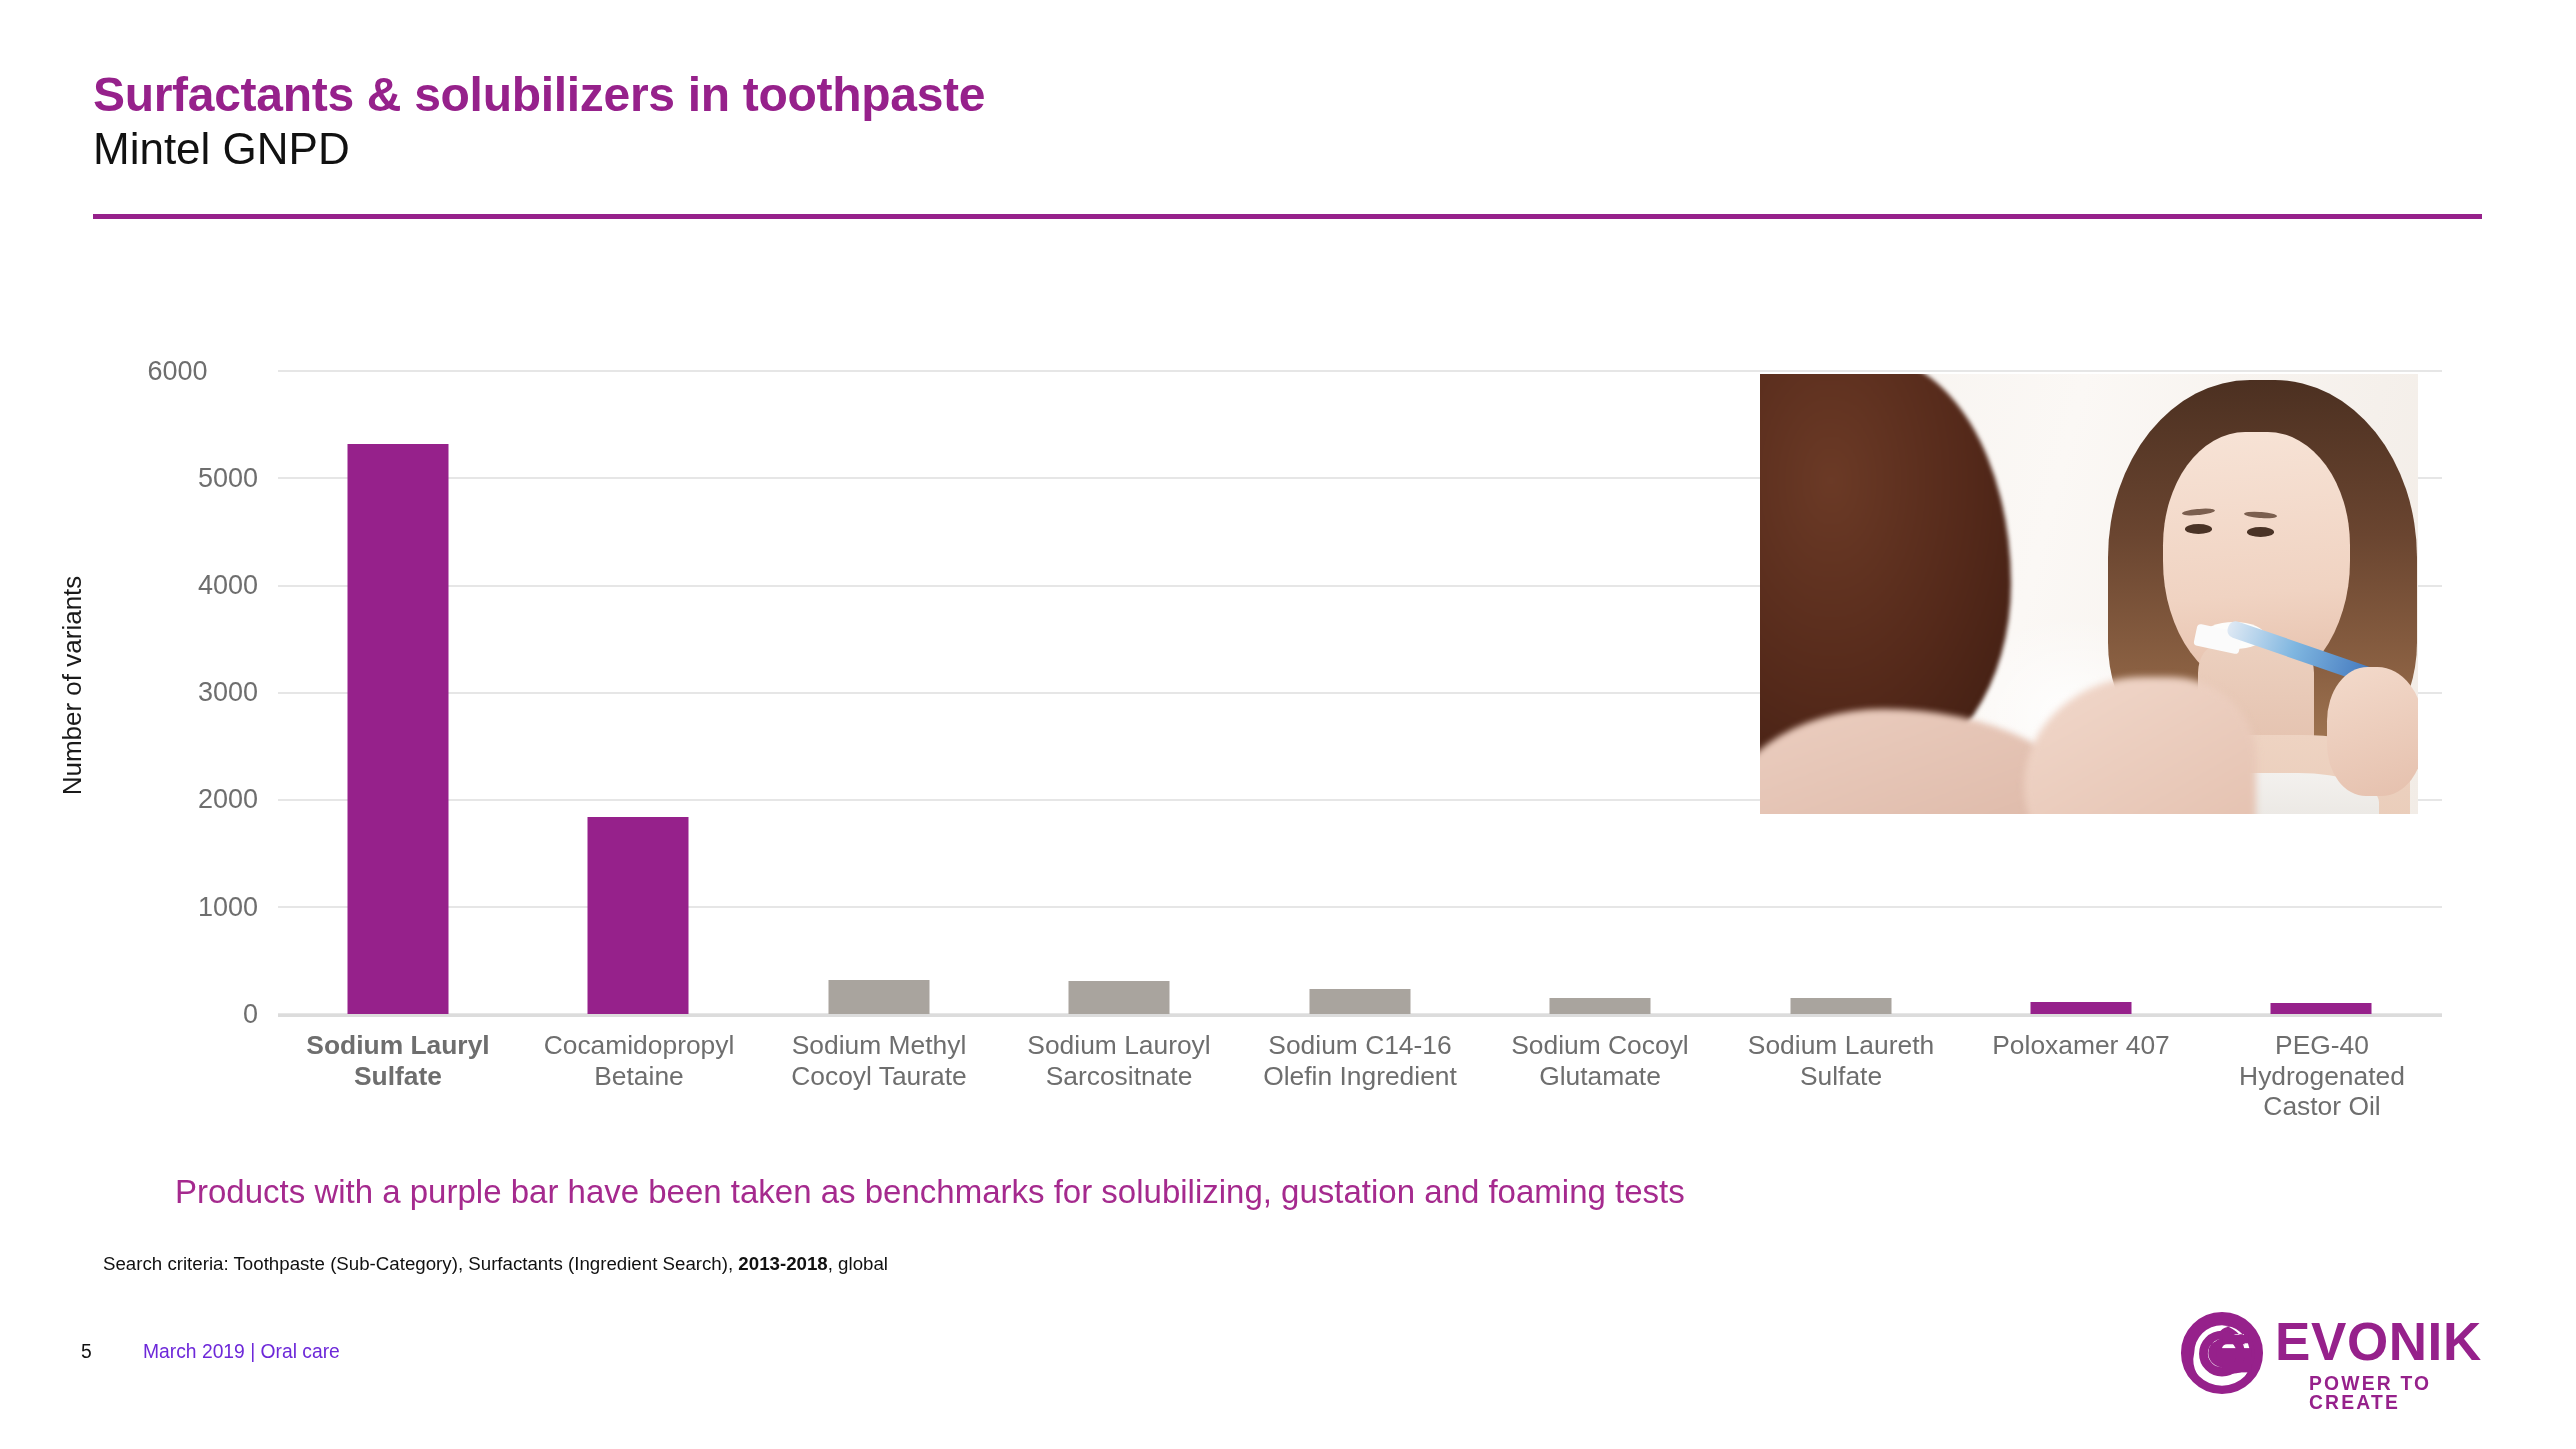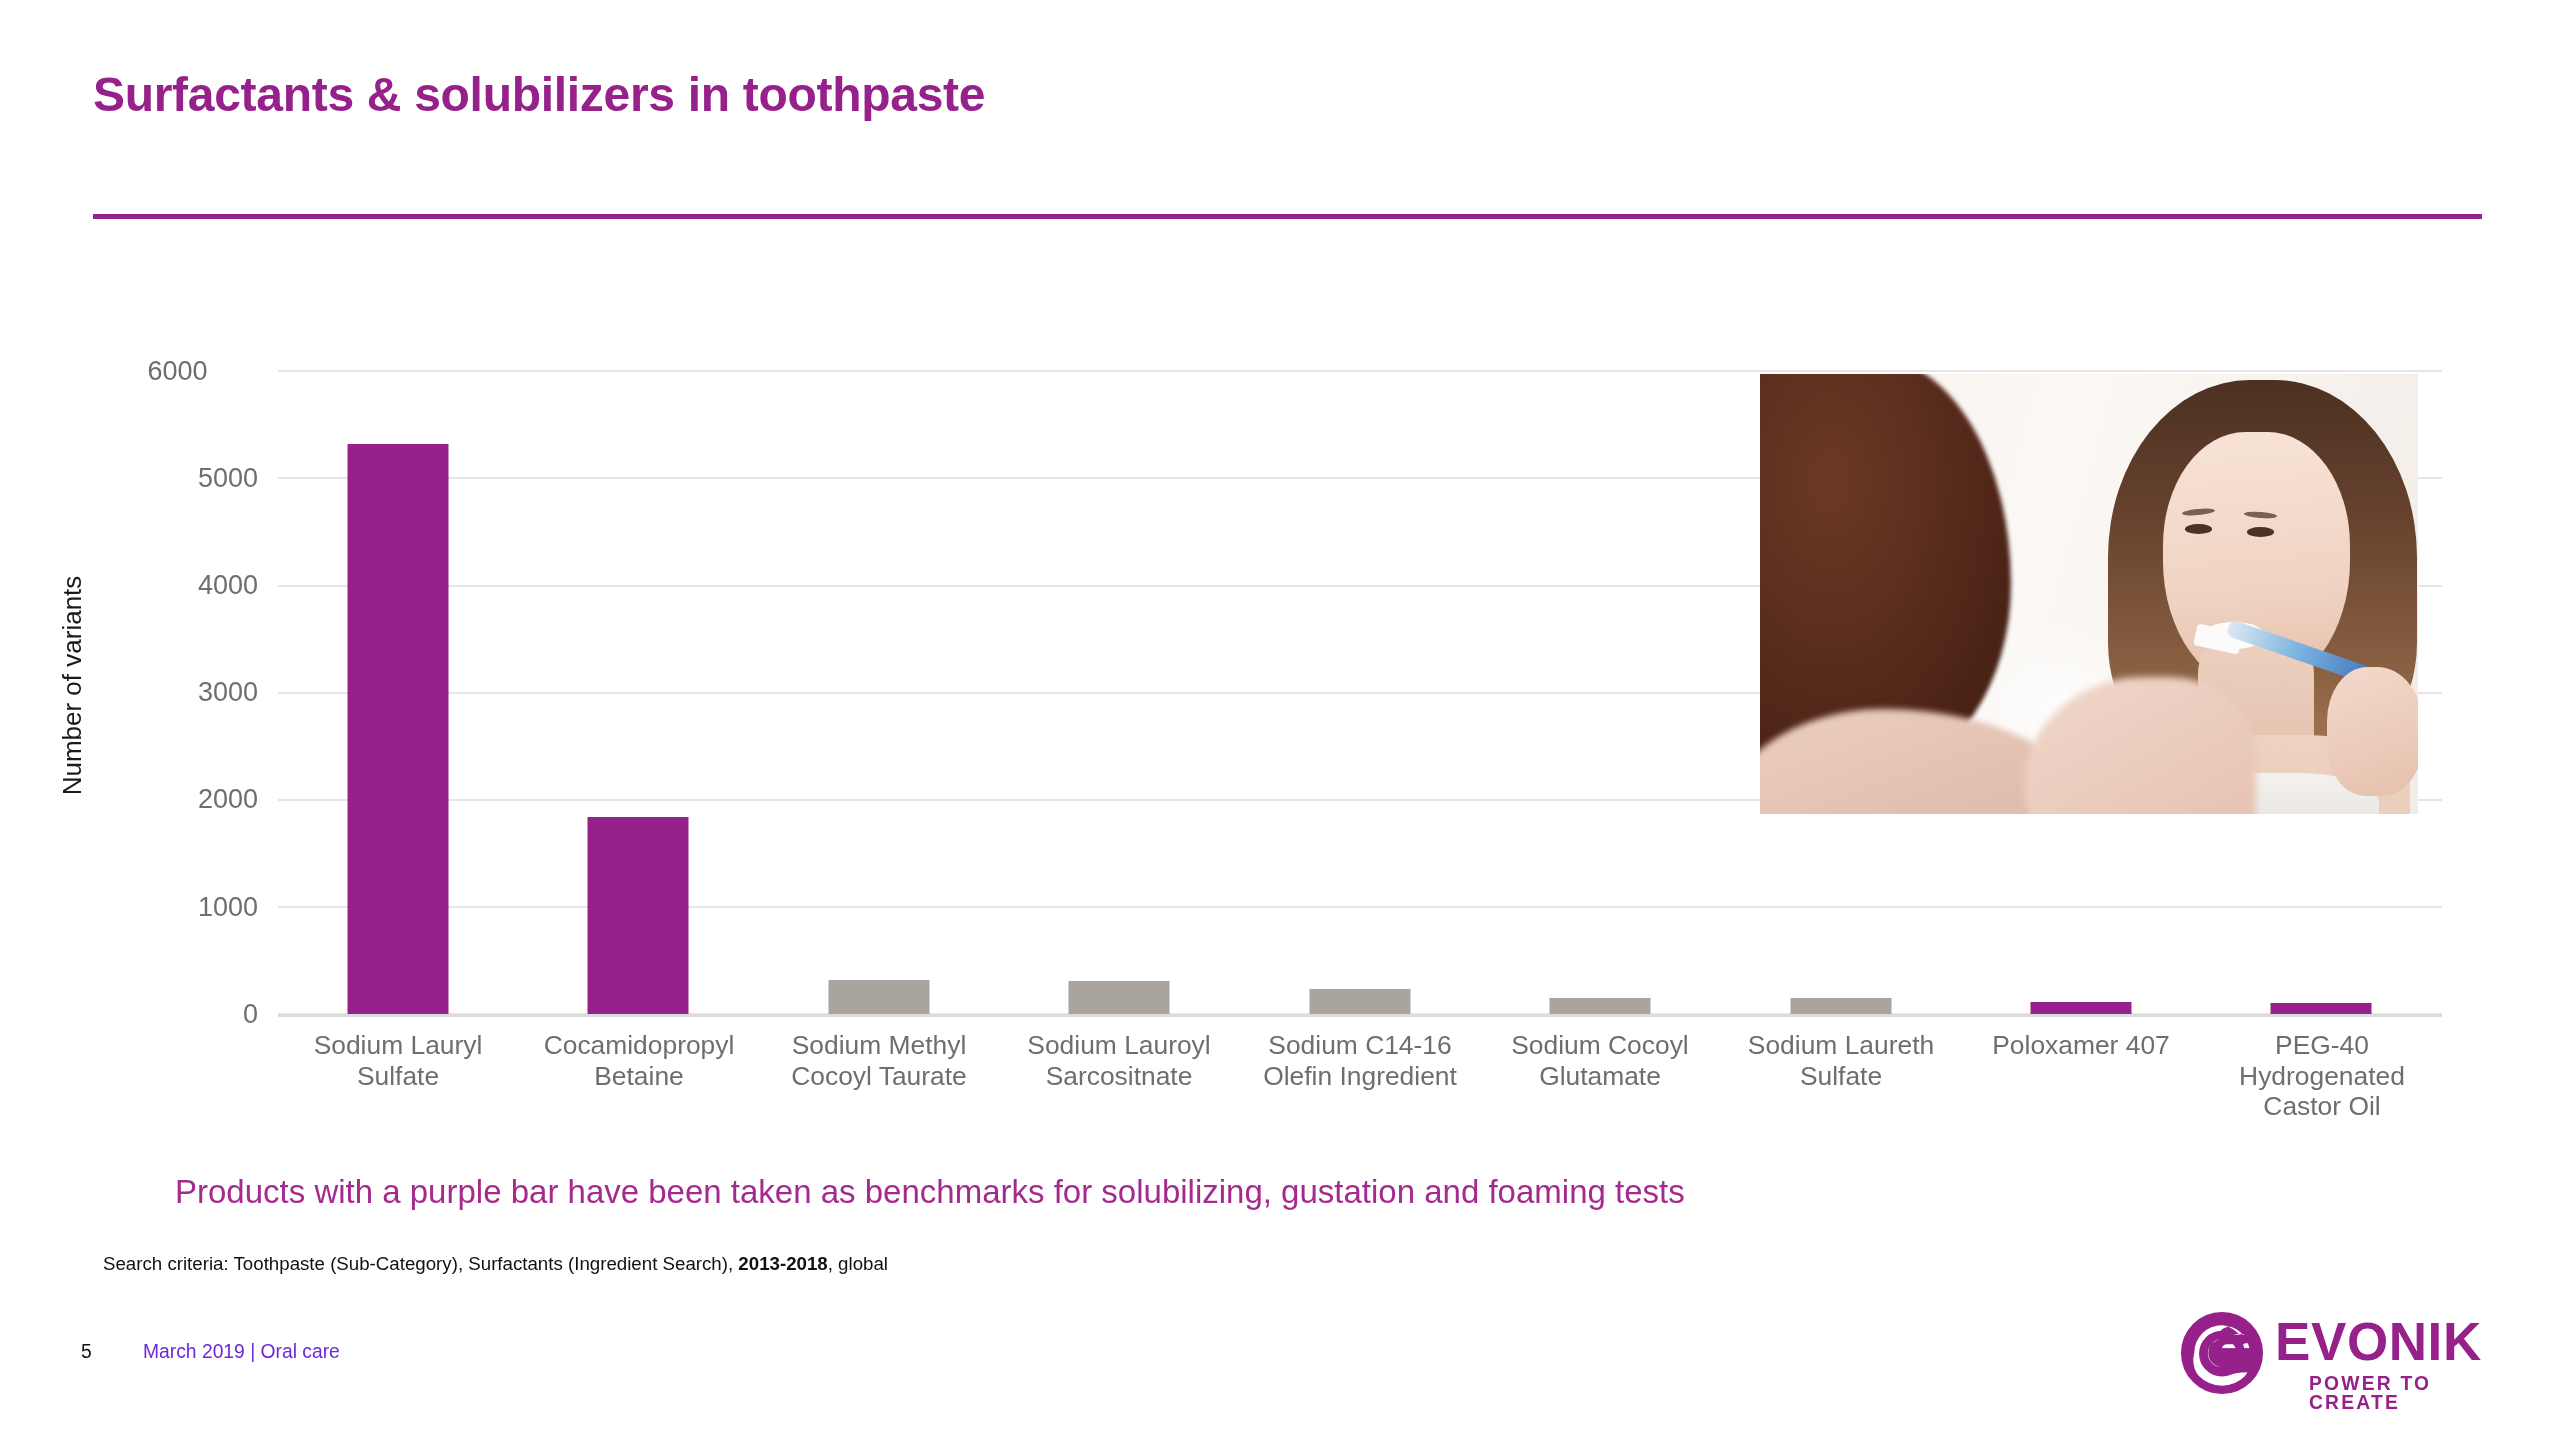--- a/index.html
+++ b/index.html
@@ -167,20 +167,21 @@
     position:absolute;left:129px;top:67px;
     font-size:19.3px;font-weight:bold;color:#96218B;
     letter-spacing:2.2px;line-height:1;
   }
 </style>
 </head>
 <body>
 
 <div id="title-block">
   <div id="slide-title">Surfactants &amp; solubilizers in toothpaste</div>
+  <div id="slide-subtitle">Mintel GNPD</div>
 </div>
 <div id="title-rule"></div>
 
 <div id="chart-area">
 
   <div id="y-axis-title">Number of variants</div>
 
   <div id="gridlines">
       <div class="gridline" style="top: 1013px;"></div>
       <div class="gridline" style="top: 906px;"></div>
@@ -224,21 +225,21 @@
         <div class="rect" title="Sodium Laureth Sulfate: 150" style="width: 101px; height: 16px; background: rgb(169, 164, 158);"></div>
       </div>
       <div class="barslot" style="left: 1683px; width: 240px;">
         <div class="rect" title="Poloxamer 407: 110" style="width: 101px; height: 11.8px; background: rgb(150, 33, 139);"></div>
       </div>
       <div class="barslot" style="left: 1923px; width: 240px;">
         <div class="rect" title="PEG-40 Hydrogenated Castor Oil: 100" style="width: 101px; height: 10.7px; background: rgb(150, 33, 139);"></div>
       </div>
     </div>
   <div id="xlabels">
-      <div class="xlabel" style="left: 278px; width: 240px;">
+      <div class="xlabel" style="left: 278px; width: 240px; font-weight: bold;">
         <div>Sodium Lauryl</div>
         <div>Sulfate</div>
       </div>
       <div class="xlabel" style="left: 519px; width: 240px;">
         <div>Cocamidopropyl</div>
         <div>Betaine</div>
       </div>
       <div class="xlabel" style="left: 759px; width: 240px;">
         <div>Sodium Methyl</div>
         <div>Cocoyl Taurate</div>

